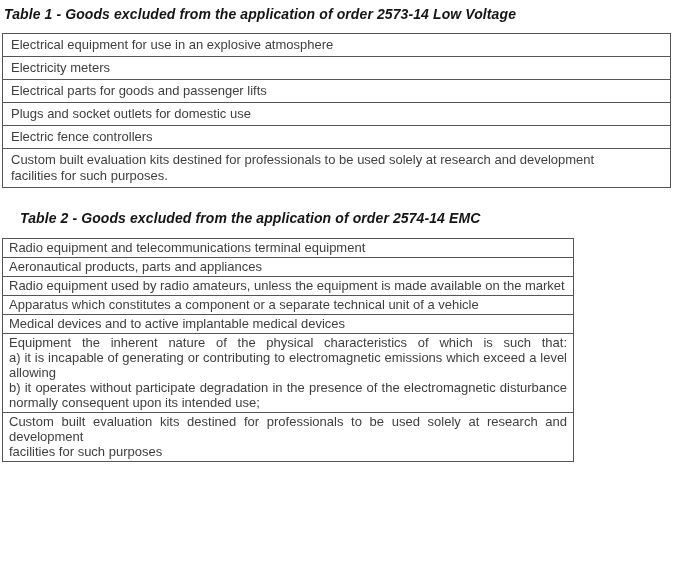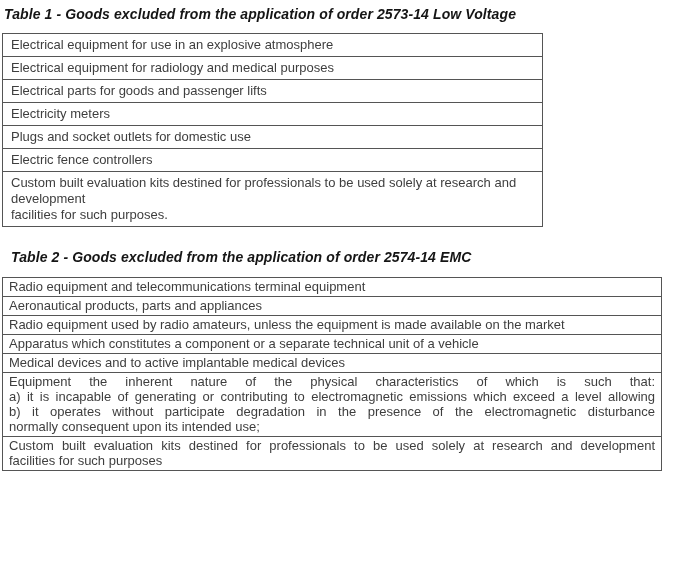--- a/index.html
+++ b/index.html
@@ -16,57 +16,54 @@
     font-family:"Liberation Sans", sans-serif;
     color:var(--text);
   }
   .doc{padding:0 0 0 2px;}
   .tbl-title{
     font-size:14px;font-weight:bold;font-style:italic;
     color:var(--title);
     letter-spacing:0.1px;
   }
   .tbl-title.first{margin:6px 12px 11px 2px;}
-  .tbl-title.second{margin:22px 0 12px 9px;}
+  .tbl-title.second{margin:22px 0 12px 18px;}
   .tbl{
     border:1px solid var(--border);
     background:var(--bg);
   }
   .tbl .row{border-top:1px solid var(--border);}
   .tbl .row:first-child{border-top:none;}
   .tbl .para{margin:0;}
   
-  .tbl-1{width:541px;font-size:13px;line-height:16px;}
+  .tbl-1{width:669px;font-size:13px;line-height:16px;}
   .tbl-1 .row{padding:3px 8px;}
   
-  .tbl-2{width:660px;font-size:13px;line-height:15px;}
+  .tbl-2{width:572px;font-size:13px;line-height:15px;}
   .tbl-2 .row{padding:1px 6px 2px 6px;}
   
   .al-left{text-align:left;}
   .al-justify-all{text-align:justify;text-align-last:justify;}
 </style>
 </head>
 <body>
 
 <div class="doc">
 
   <section>
     <h2 class="tbl-title first">Table 1 - Goods excluded from the application of order 2573-14 Low Voltage</h2>
     <div class="tbl tbl-1">
         <div class="row">
           <div class="para al-left">Electrical equipment for use in an explosive atmosphere</div>
         </div>
         <div class="row">
-          <div class="para al-left">Electrical equipment for radiology and medical purposes</div>
+          <div class="para al-left">Electricity meters</div>
         </div>
         <div class="row">
           <div class="para al-left">Electrical parts for goods and passenger lifts</div>
-        </div>
-        <div class="row">
-          <div class="para al-left">Electricity meters</div>
         </div>
         <div class="row">
           <div class="para al-left">Plugs and socket outlets for domestic use</div>
         </div>
         <div class="row">
           <div class="para al-left">Electric fence controllers</div>
         </div>
         <div class="row">
           <div class="para al-left">Custom built evaluation kits destined for professionals to be used solely at research and development</div>
           <div class="para al-left">facilities for such purposes.</div>

